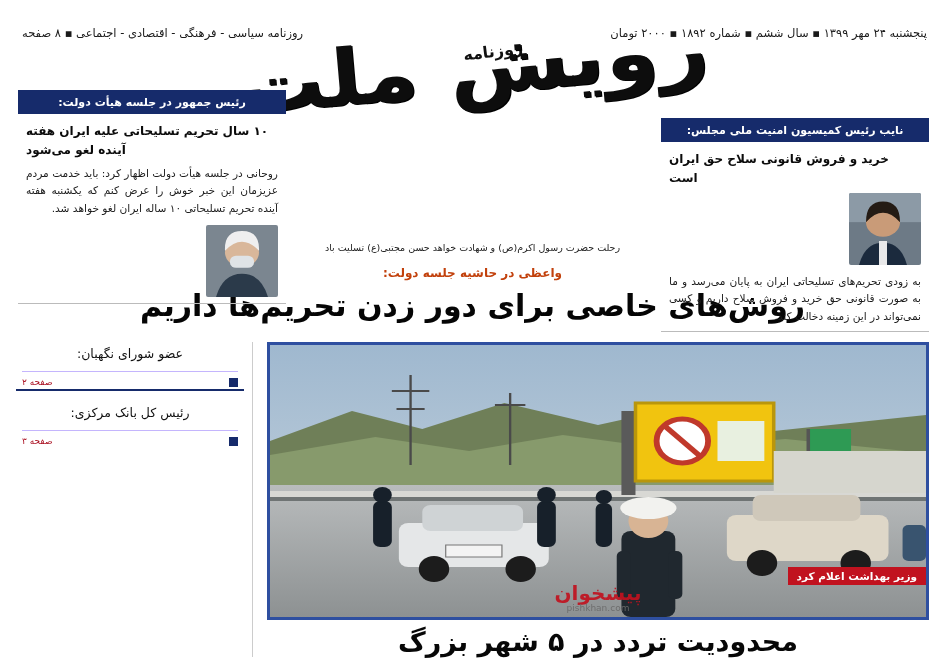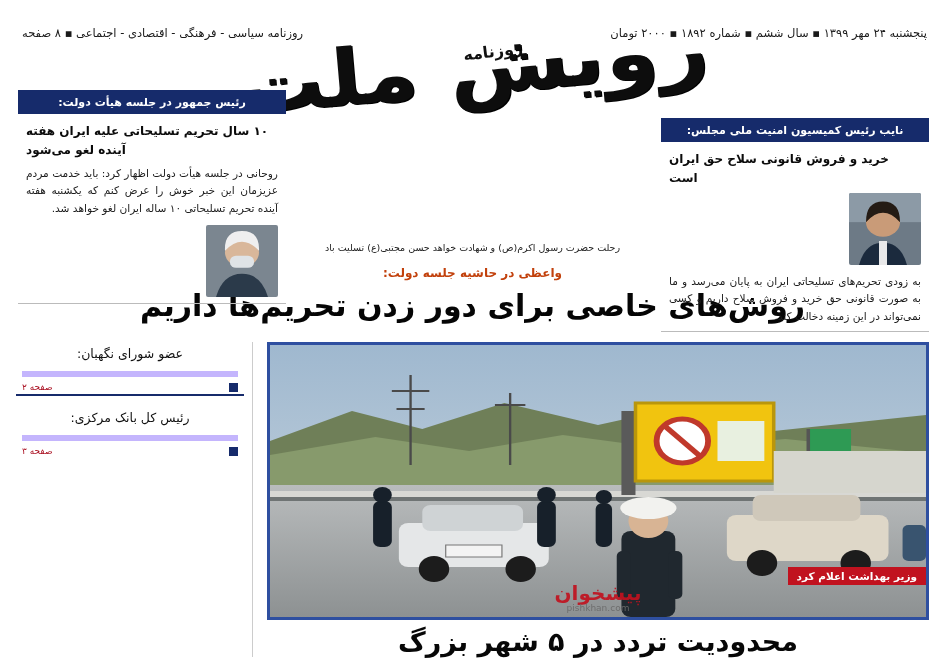--- a/index.html
+++ b/index.html
@@ -182,21 +182,21 @@
     font-weight: bold;
     line-height: 1.7;
     text-align: center;
     color: #090909;
   }
   .side-foot {
     display: flex;
     align-items: center;
     justify-content: space-between;
     margin-top: 10px;
-    border-top: 6px solid #c4b5fd;
+    border-top: 1px solid #c4b5fd;
     padding-top: 5px;
   }
   .side-page {
     font-size: 9px;
     color: #a12;
   }
   .sq {
     width: 9px; height: 9px;
     background: #162b6b;
     display: inline-block;

